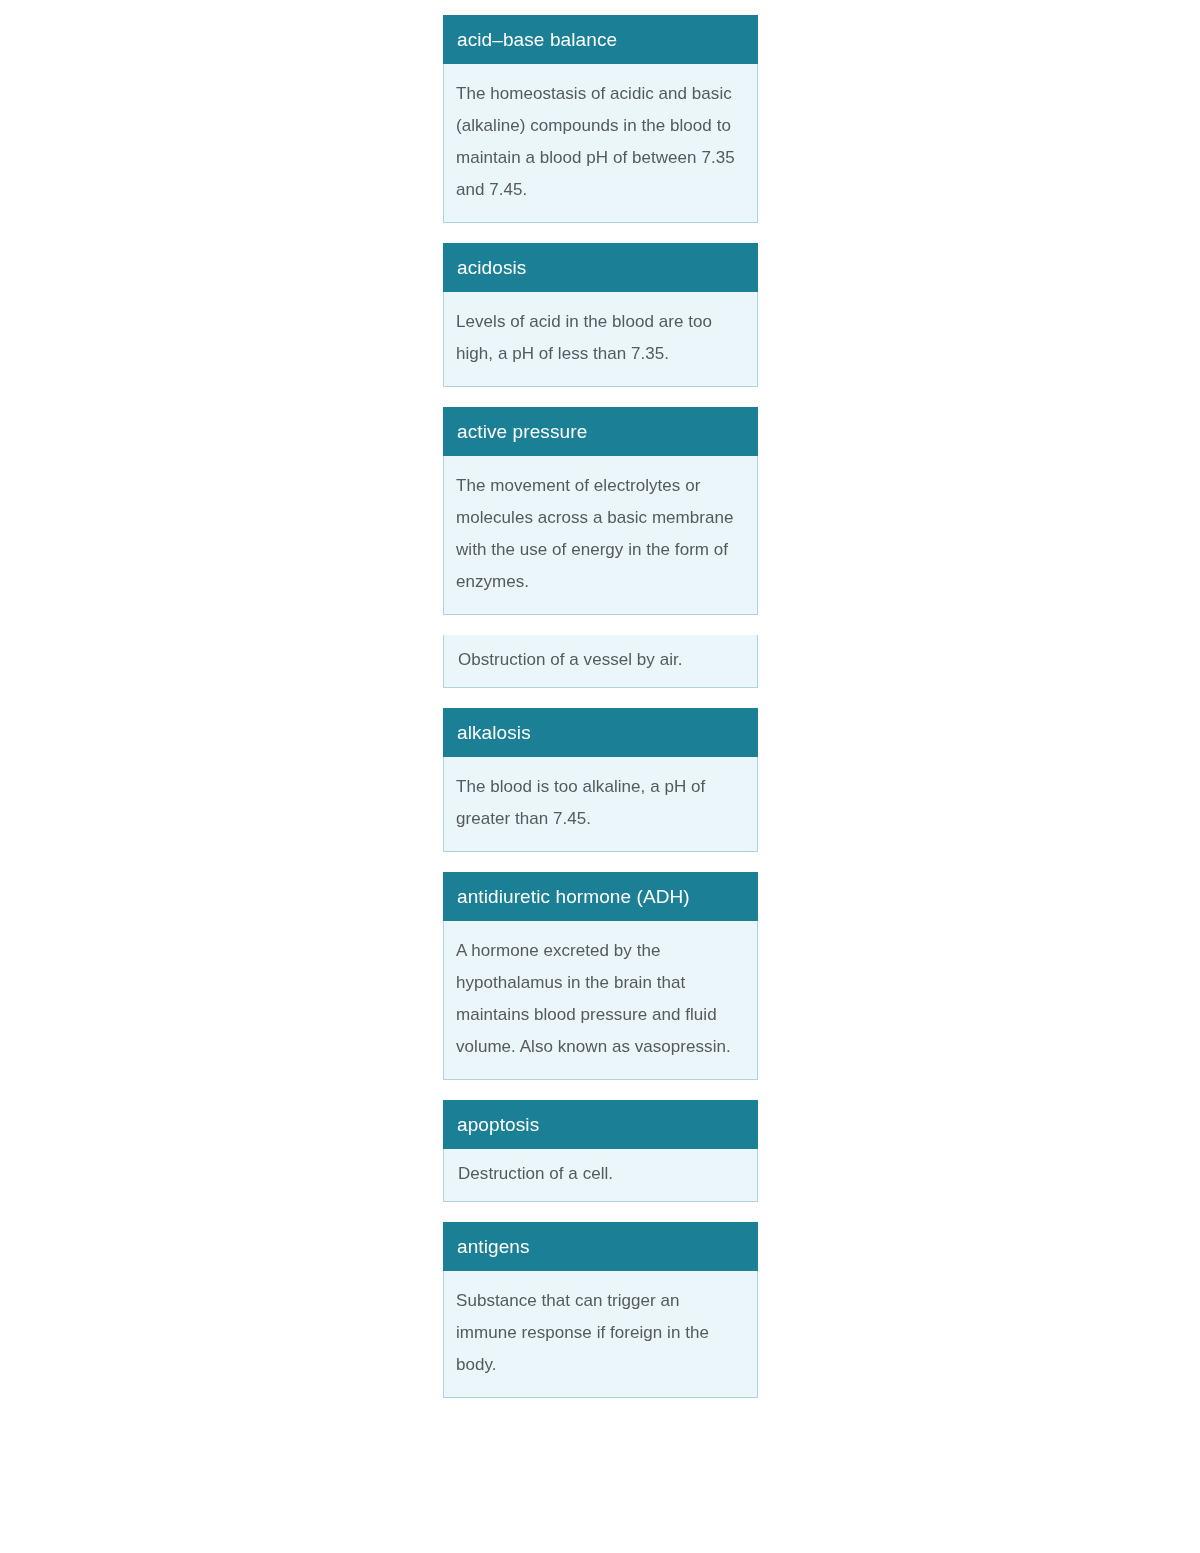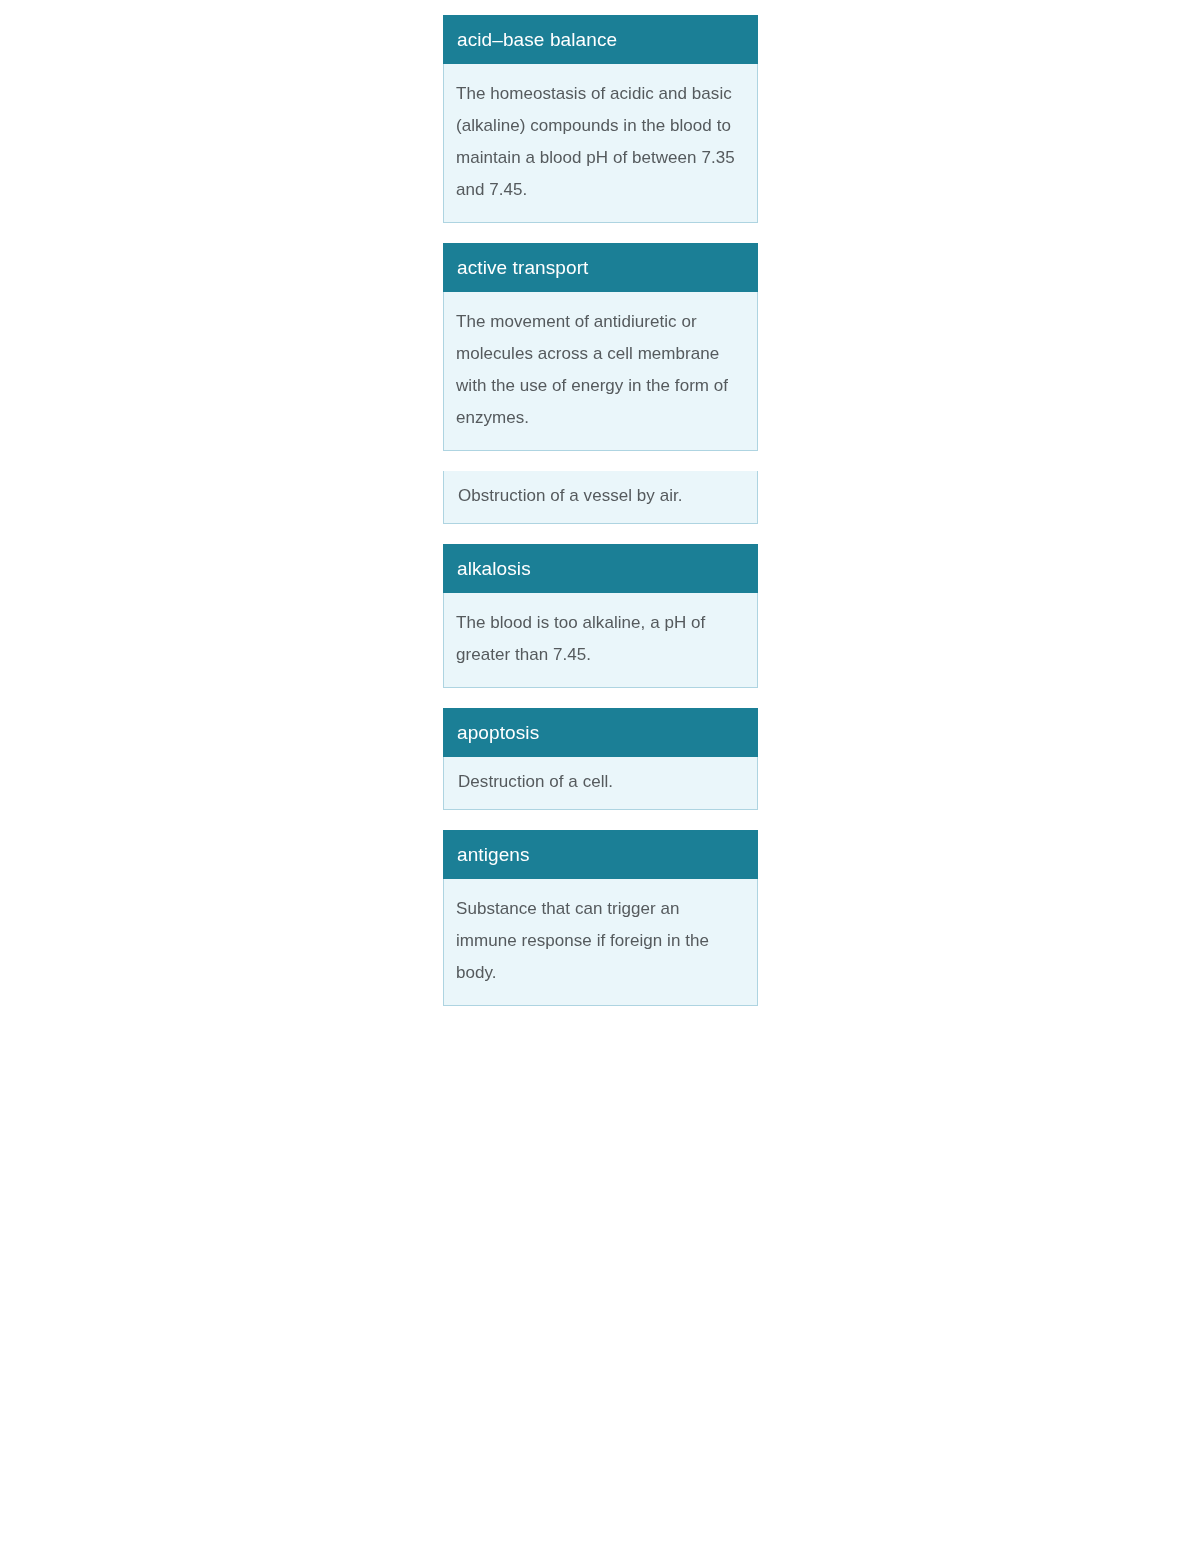--- a/index.html
+++ b/index.html
@@ -57,29 +57,37 @@
 </style>
 </head>
 <body>
 
 <div class="glossary">
     <div class="term-card">
       <div class="term-header">acid–base balance</div>
       <div class="term-body">The homeostasis of acidic and basic (alkaline) compounds in the blood to maintain a blood pH of between 7.35 and 7.45.</div>
     </div>
     <div class="term-card">
-      <div class="term-header">active transport</div>
-      <div class="term-body">The movement of antidiuretic or molecules across a cell membrane with the use of energy in the form of enzymes.</div>
+      <div class="term-header">acidosis</div>
+      <div class="term-body">Levels of acid in the blood are too high, a pH of less than 7.35.</div>
+    </div>
+    <div class="term-card">
+      <div class="term-header">active pressure</div>
+      <div class="term-body">The movement of electrolytes or molecules across a basic membrane with the use of energy in the form of enzymes.</div>
     </div>
     <div class="term-card">
       <div class="term-body compact">Obstruction of a vessel by air.</div>
     </div>
     <div class="term-card">
       <div class="term-header">alkalosis</div>
       <div class="term-body">The blood is too alkaline, a pH of greater than 7.45.</div>
+    </div>
+    <div class="term-card">
+      <div class="term-header">antidiuretic hormone (ADH)</div>
+      <div class="term-body">A hormone excreted by the hypothalamus in the brain that maintains blood pressure and fluid volume. Also known as vasopressin.</div>
     </div>
     <div class="term-card">
       <div class="term-header">apoptosis</div>
       <div class="term-body compact">Destruction of a cell.</div>
     </div>
     <div class="term-card">
       <div class="term-header">antigens</div>
       <div class="term-body">Substance that can trigger an immune response if foreign in the body.</div>
     </div>
   </div>

